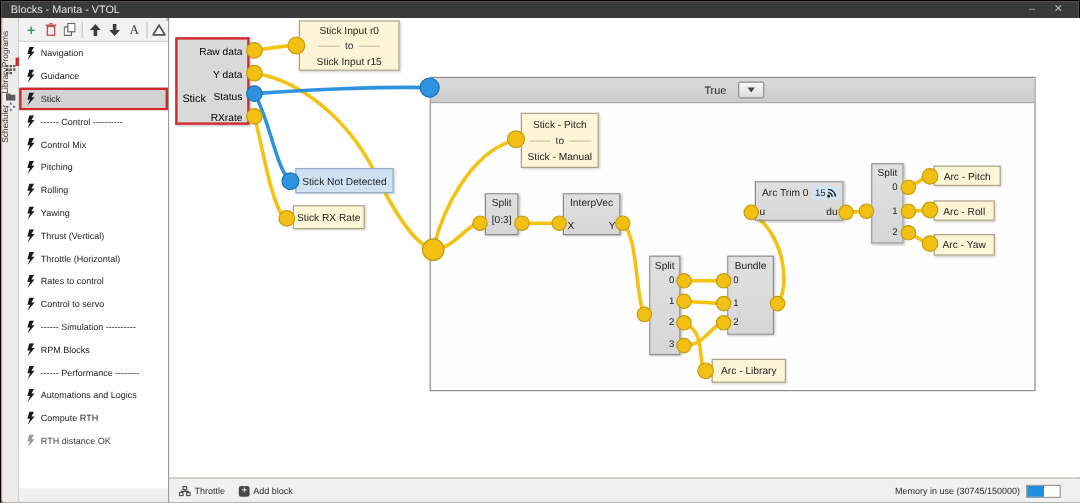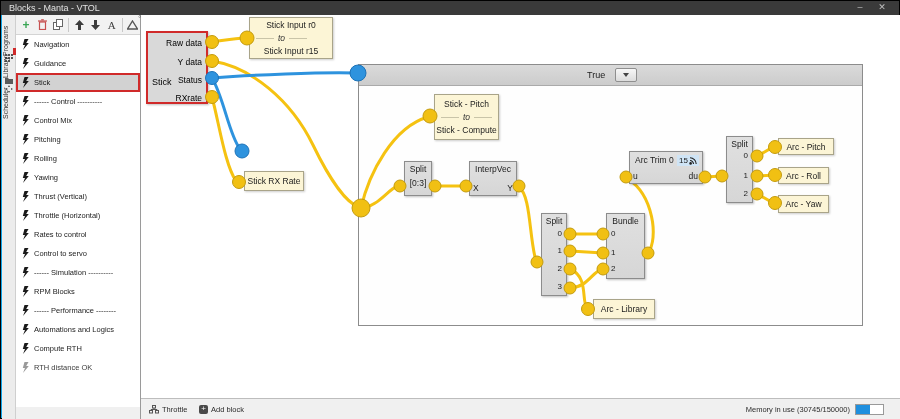--- a/index.html
+++ b/index.html
@@ -1,18 +1,18 @@
 <!DOCTYPE html>
 <html><head>
 <meta charset="utf-8">
 <style>
   * { margin:0; padding:0; box-sizing:border-box; }
   html,body { width:900px; height:419px; overflow:hidden; background:#fff;
     font-family:"Liberation Sans", sans-serif; }
-  #app { position:relative; width:900px; height:419px; background:#0ea5e9;
+  #app { position:relative; width:900px; height:419px; background:#fdba74;
     border:1px solid #000; }
 
   
   .titlebar { position:absolute; left:0; top:0; width:100%; height:14px;
     background:#3a3a3a; color:#e2e2e2; font-size:9px; line-height:14px; }
   .titlebar .t { position:absolute; left:8px; top:0; }
   .win-btn { position:absolute; top:0; height:14px; line-height:13px; color:#bdbdbd;
     font-size:9px; text-align:center; width:18px; }
   .btn-min { right:30px; } .btn-close { right:8px; }
 
@@ -55,21 +55,21 @@
   .blu-node { background:#cfe2f3; border:1px solid #93aec6; box-shadow:1px 1px 2px rgba(0,0,0,.2);
     display:flex; align-items:center; justify-content:center; }
 
   .stick-node { left:5px; top:16px; width:62px; height:73px; background:#d9d9d9;
     border:2px solid #d02a2a; box-shadow:1px 1px 2px rgba(0,0,0,.25); z-index:3; position:absolute; }
   .stick-title { position:absolute; left:4px; top:44px; font-size:9px; }
   .pin-label { position:absolute; right:4px; font-size:8.5px; white-space:nowrap; }
 
   .multiline { flex-direction:column; justify-content:center; gap:1px; padding:2px 6px; }
   .multiline .ln { white-space:nowrap; line-height:12px; }
-  .to-row { display:flex; align-items:center; gap:4px; width:100%; justify-content:flex-start; color:#333;font-style:italic; }
+  .to-row { display:flex; align-items:center; gap:4px; width:100%; justify-content:center; color:#333; }
   .to-row i { flex:0 0 18px; border-top:1px solid #c9c4a8; height:0; }
 
   .container-frame { position:absolute; left:217px; top:49px; width:505px; height:262px;
     background:#fefefe; border:1px solid #8c8c8c; z-index:1; }
   .container-header { position:absolute; left:0; top:0; width:100%; height:21px;
     background:linear-gradient(#dadada,#cccccc); border-bottom:1px solid #aaa; }
   .true-label { position:absolute; left:228px; top:5px; font-size:9px; color:#222; }
   .dropdown { position:absolute; left:256px; top:3px; width:22px; height:14px;
     background:linear-gradient(#f7f7f7,#dcdcdc); border:1px solid #8f8f8f; border-radius:2px;
     display:flex; align-items:center; justify-content:center; }
@@ -320,33 +320,36 @@
     <div class="node ylw-node multiline" style="left:108px;top:2px;width:84px;height:42px;">
       <span class="ln">Stick Input r0</span>
       <span class="ln to-row">
           <i></i>
           <span>to</span>
           <i></i>
         </span>
       <span class="ln">Stick Input r15</span>
     </div>
 
+    <div class="node blu-node" style="left:105px;top:125px;width:82px;height:21px;">
+      <span>Stick Not Detected</span>
+    </div>
 
     <div class="node ylw-node" style="left:103px;top:156px;width:60px;height:20px;">
       <span>Stick RX Rate</span>
     </div>
 
     <div class="node ylw-node multiline" style="left:293px;top:79px;width:65px;height:46px;">
       <span class="ln">Stick - Pitch</span>
       <span class="ln to-row">
           <i></i>
           <span>to</span>
           <i></i>
         </span>
-      <span class="ln">Stick - Compute</span>
+      <span class="ln">Stick - Manual</span>
     </div>
 
     <div class="node gray-node" style="left:263px;top:146px;width:28px;height:35px;">
       <span class="title">Split</span>
       <span class="title" style="top:16px;">[0:3]</span>
     </div>
 
     <div class="node gray-node" style="left:328px;top:146px;width:48px;height:35px;">
       <span class="title">InterpVec</span>
       <span class="corner-lbl" style="left:3px;">X</span>

